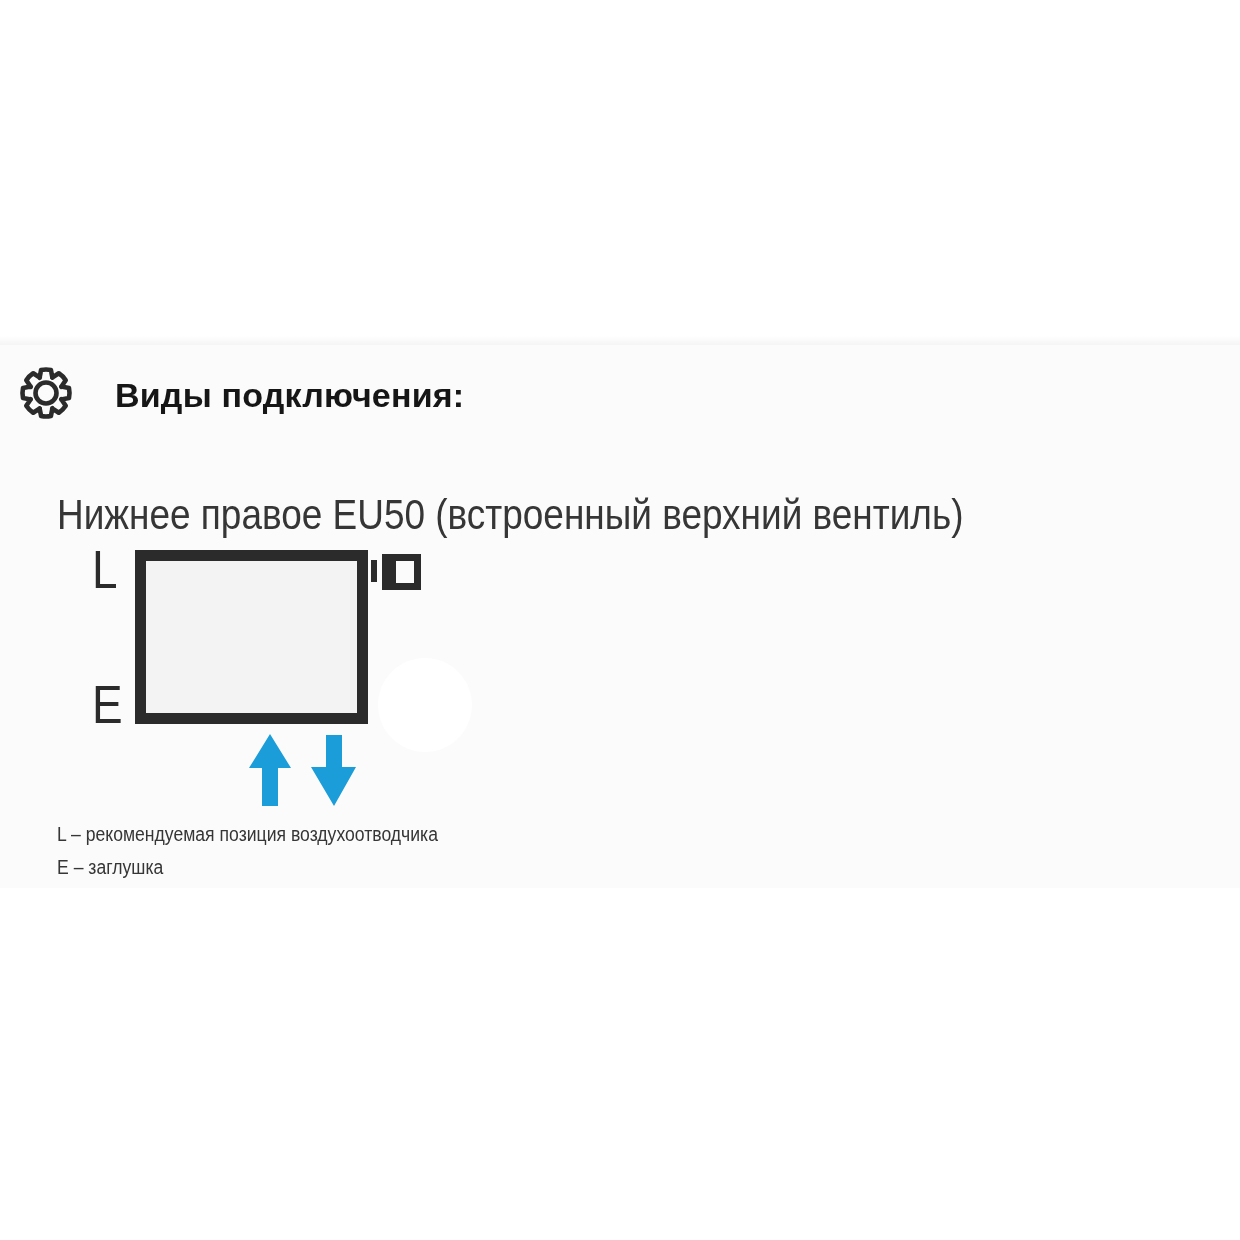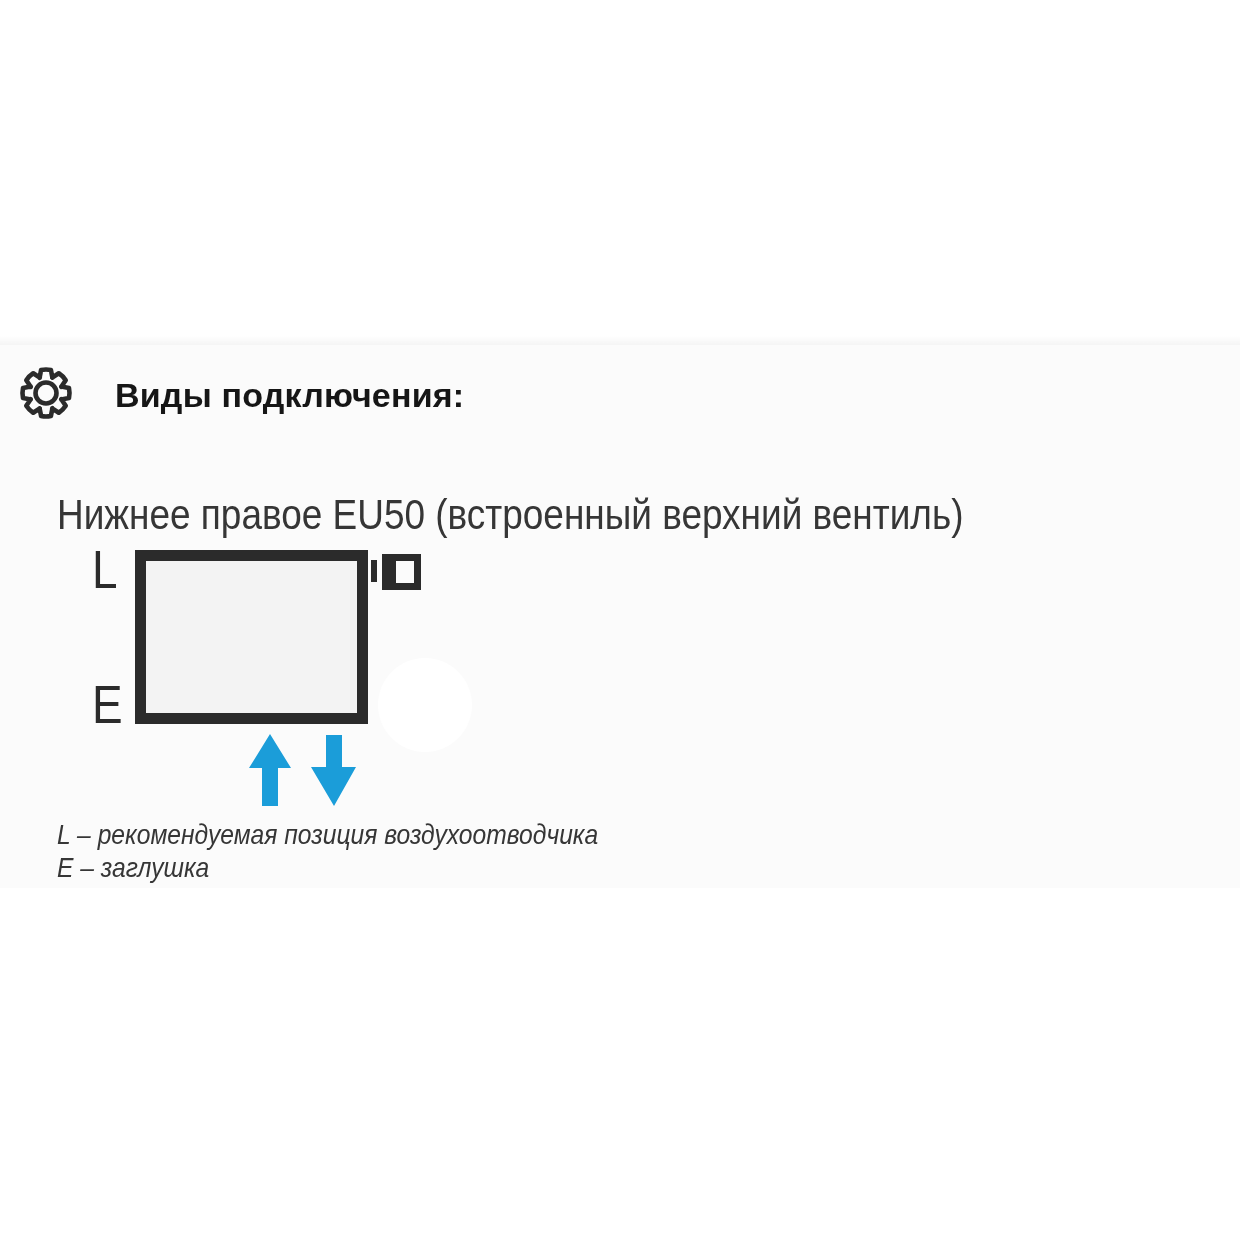--- a/index.html
+++ b/index.html
@@ -71,23 +71,22 @@
     border:11px solid var(--dark);
     background:var(--radiator-fill);
   }
   .valve{position:absolute;left:368px;top:205px;width:56px;height:44px;}
   .valve .bar{fill:var(--dark);}
   .valve .box{fill:none;stroke:var(--dark);stroke-width:7;}
   .arrows{position:absolute;left:245px;top:385px;width:115px;height:80px;}
   .arrows polygon{fill:var(--blue);}
   .legend{
     position:absolute;left:57px;top:473px;
-    font-size:28px;line-height:33px;
+    font-size:20px;line-height:33px;
     color:var(--body-text);
-    font-style:italic;
   }
   .legend p{
     white-space:nowrap;
     transform:scaleX(0.88);transform-origin:0 50%;
   }
 </style>
 </head>
 <body>
 
 <div class="page">

